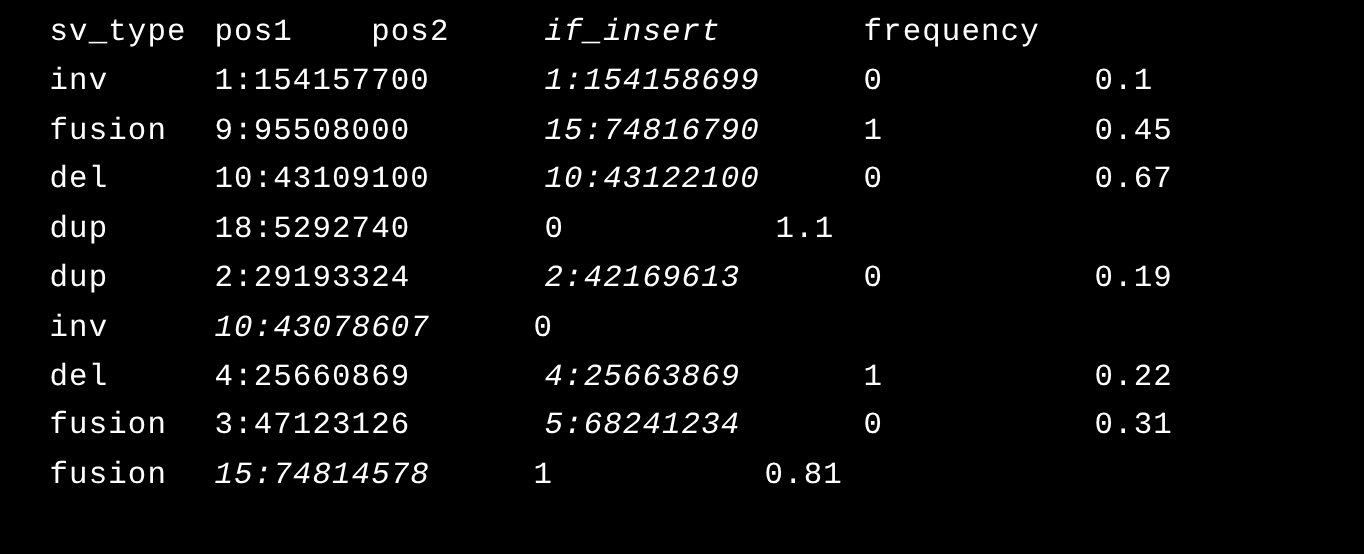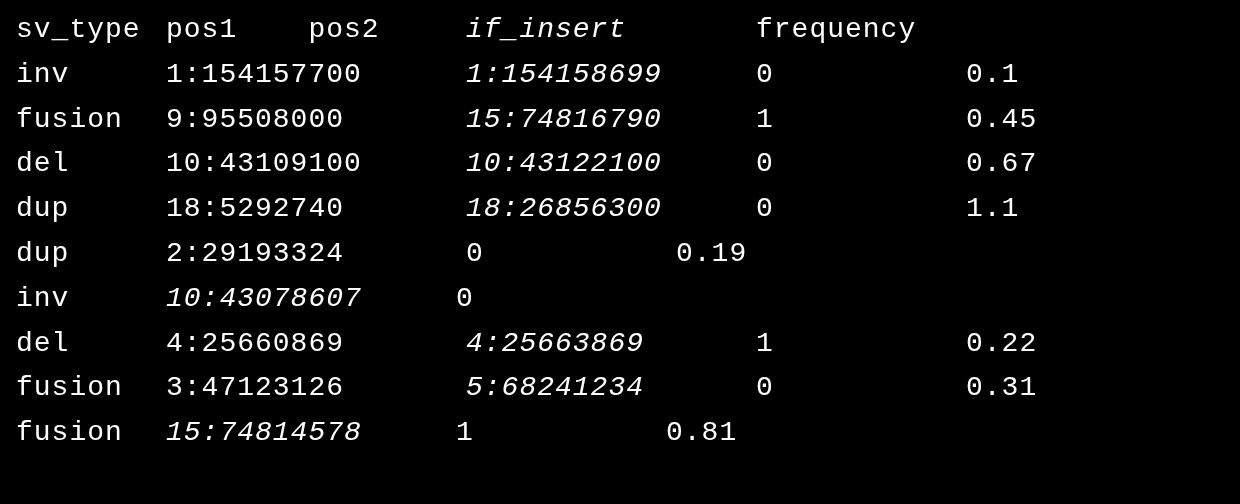--- a/index.html
+++ b/index.html
@@ -15,20 +15,21 @@
       line-height: 1.6;
       padding: 8px 16px;
       width: 1240px;
       height: 504px;
       overflow: hidden;
       letter-spacing: 1px;
     }
     .row {
       display: flex;
       white-space: pre;
+      margin-left: 29px;
     }
     .col-1 { width: 150px; }
     .col-2 { width: 300px; font-family: Liberation Mono, monospace; }
     .col-3 { width: 290px; font-style: italic; }
     .col-4 { width: 210px; }
     .col-5 { width: 150px; }
     .hdr-pos2 {
       display: inline-block;
     }
   </style>
@@ -40,19 +41,19 @@
   <span class="col-2"><span>pos1</span>    <span class="hdr-pos2">pos2</span></span>
   <span class="col-3">if_insert</span>
   <span class="col-4">frequency</span>
   <span class="col-5"></span>
 </div>
 
 <div id="rows-container">
     <div class="row"><span class="col-1">inv</span><span class="col-2">1:154157700</span><span class="col-3">1:154158699</span><span class="col-4">0</span><span class="col-5">0.1</span></div>
     <div class="row"><span class="col-1">fusion</span><span class="col-2">9:95508000</span><span class="col-3">15:74816790</span><span class="col-4">1</span><span class="col-5">0.45</span></div>
     <div class="row"><span class="col-1">del</span><span class="col-2">10:43109100</span><span class="col-3">10:43122100</span><span class="col-4">0</span><span class="col-5">0.67</span></div>
-    <div class="row"><span class="col-1">dup</span><span class="col-2">18:5292740</span><span class="col-3">18:26856300</span><span class="col-4">0</span><span class="col-5">1.1</span></div>
-    <div class="row"><span class="col-1">dup</span><span class="col-2">2:29193324</span><span class="col-4">0</span><span class="col-5">0.19</span></div>
+    <div class="row"><span class="col-1">dup</span><span class="col-2">18:5292740</span><span class="col-4">0</span><span class="col-5">1.1</span></div>
+    <div class="row"><span class="col-1">dup</span><span class="col-2">2:29193324</span><span class="col-3">2:42169613</span><span class="col-4">0</span><span class="col-5">0.19</span></div>
     <div class="row"><span class="col-1">inv</span><span class="col-3">10:43078607</span><span class="col-4">0</span></div>
     <div class="row"><span class="col-1">del</span><span class="col-2">4:25660869</span><span class="col-3">4:25663869</span><span class="col-4">1</span><span class="col-5">0.22</span></div>
     <div class="row"><span class="col-1">fusion</span><span class="col-2">3:47123126</span><span class="col-3">5:68241234</span><span class="col-4">0</span><span class="col-5">0.31</span></div>
     <div class="row"><span class="col-1">fusion</span><span class="col-3">15:74814578</span><span class="col-4">1</span><span class="col-5">0.81</span></div>
   </div>
 
 </body></html>

